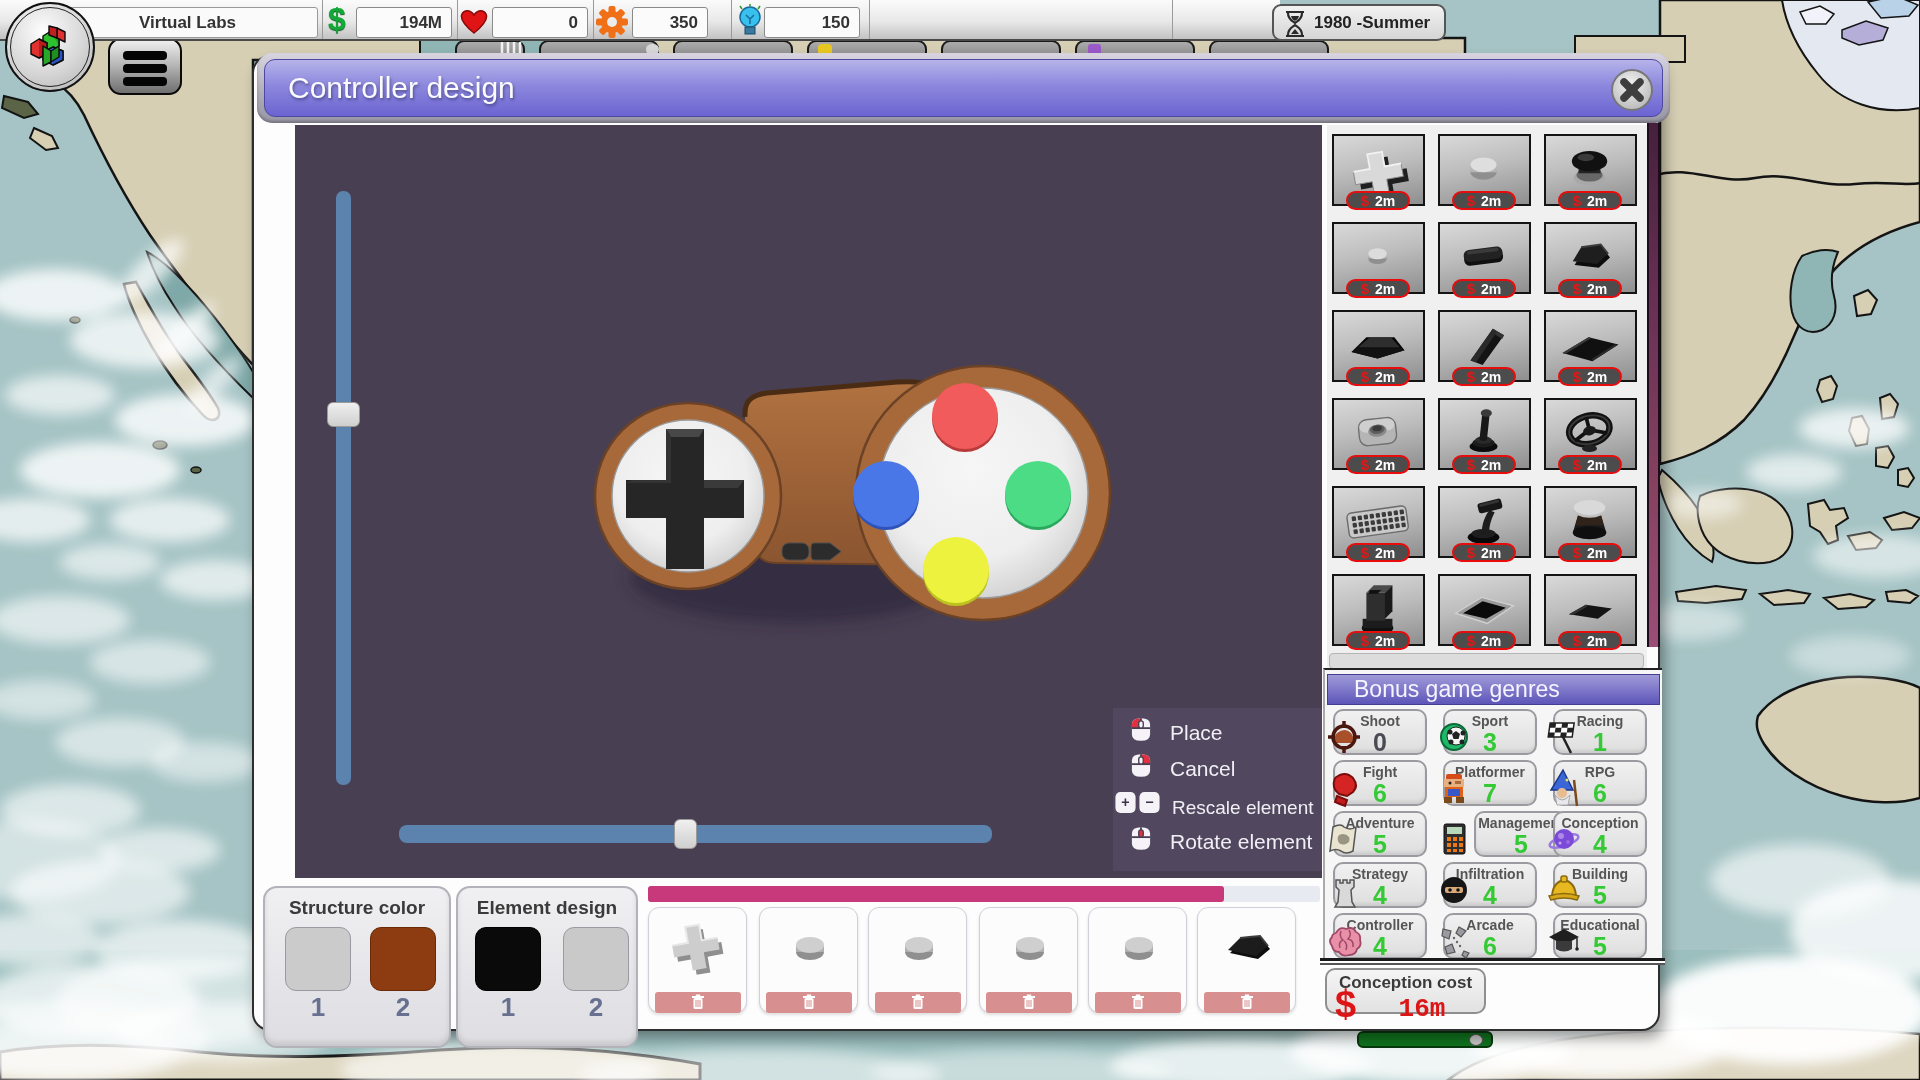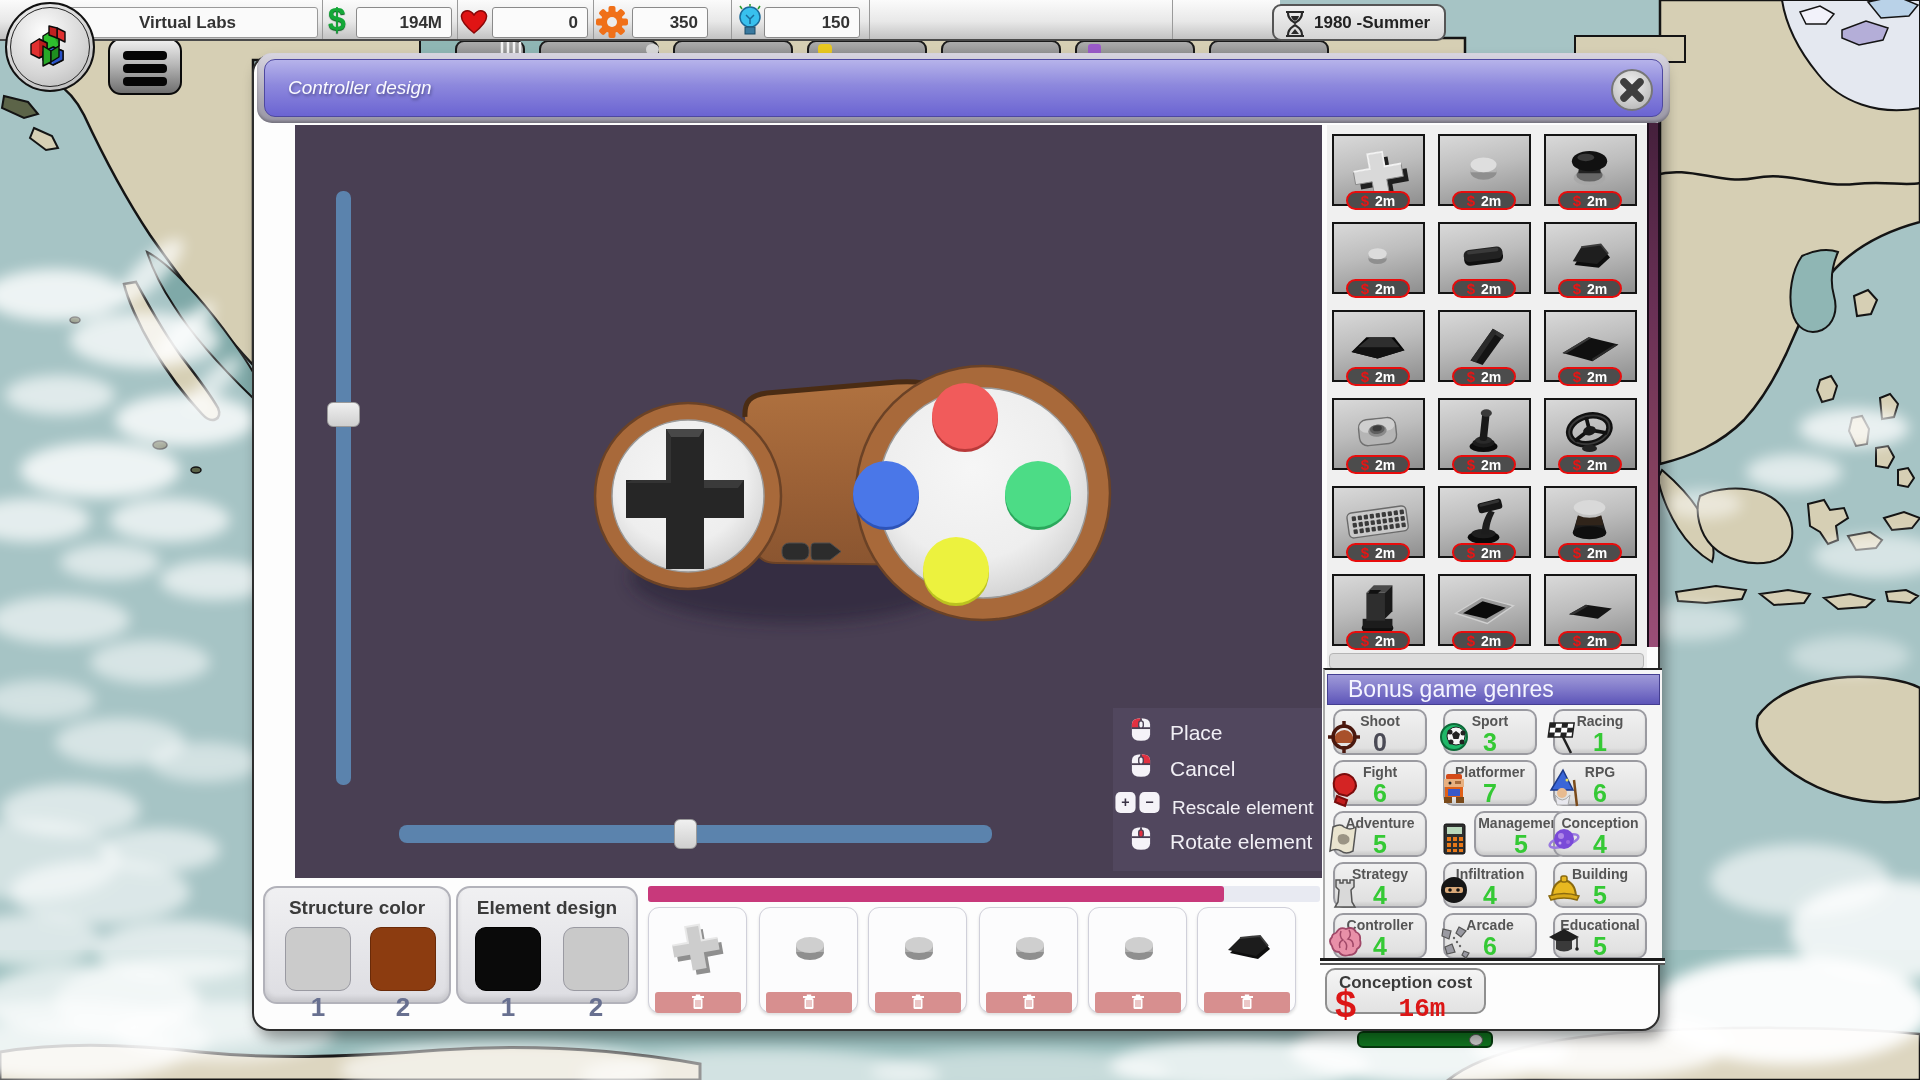--- a/index.html
+++ b/index.html
@@ -33,22 +33,22 @@
   background:linear-gradient(#f0f0f0,#b9b9b9 45%,#6f6f6f);border:2px solid #0a0a0a;border-radius:13px;}
 #burger i{position:absolute;left:13px;width:44px;height:9px;background:#050505;border-radius:4px;}
 
 #dlg{position:absolute;left:252px;top:55px;width:1408px;height:976px;z-index:8;
   background:#fdfdfd;border:2px solid #2e2e2e;border-radius:18px;
   box-shadow:5px 7px 14px rgba(0,0,0,.38);}
 #titlewrap{position:absolute;left:3px;top:-4px;width:1413px;height:70px;border-radius:15px;
   background:linear-gradient(#d8d5e0,#a8a5b2 70%,#9a97a6);box-shadow:inset 0 -2px 3px rgba(0,0,0,.25);}
 #titlebar{position:absolute;left:10px;top:2px;width:1399px;height:58px;border-radius:11px;
   background:linear-gradient(#b6b3ea,#8d88dd 45%,#6b64d2);border:1px solid #4e48a0;
-  color:#fafaff;font-size:19px;line-height:56px;padding-left:23px;
-  text-shadow:1px 2px 3px rgba(40,40,80,.55);font-style:italic;}
+  color:#fafaff;font-size:30px;line-height:56px;padding-left:23px;
+  text-shadow:1px 2px 3px rgba(40,40,80,.55);}
 #closebtn{position:absolute;left:1357px;top:12px;width:42px;height:42px;border-radius:50%;
   background:radial-gradient(circle at 45% 35%,#f2f2f2,#c9c9c9 60%,#ababab);border:2px solid #777;}
 #canvas{position:absolute;left:41px;top:68px;width:1027px;height:753px;background:#493f53;}
 #hintpanel{position:absolute;left:818px;top:583px;width:209px;height:163px;background:#51475e;}
 .hinttext{position:absolute;color:#f1eff5;font-size:21px;line-height:24px;white-space:nowrap;}
 
 #vtrack{position:absolute;left:41px;top:66px;width:15px;height:594px;background:#5b83ad;border-radius:7px;}
 #vhandle{position:absolute;left:32px;top:277px;width:33px;height:25px;background:linear-gradient(#f0f0f0,#cfcfcf);border:1px solid #9a9a9a;border-radius:6px;}
 #htrack{position:absolute;left:104px;top:700px;width:593px;height:18px;background:#5b83ad;border-radius:8px;}
 #hhandle{position:absolute;left:379px;top:694px;width:23px;height:30px;background:linear-gradient(#f0f0f0,#cfcfcf);border:1px solid #9a9a9a;border-radius:6px;}
@@ -61,40 +61,40 @@
 .tag{position:absolute;width:64px;height:19px;border-radius:10px;background:#4c4c4c;
   border:2px solid #e80c0c;color:#fff;font-size:14px;font-weight:bold;line-height:15px;text-align:center;}
 .tag b{color:#e81414;padding-right:6px;font-size:15px;}
 #hscroll{position:absolute;left:1073px;top:593px;width:320px;height:22px;background:#efefef;}
 #hscroll .bar{position:absolute;left:2px;top:3px;width:315px;height:16px;background:#dcdcdc;border:1px solid #b5b5b5;border-radius:4px;}
 
 #bonus{position:absolute;left:1069px;top:611px;width:339px;height:292px;background:#f6f6f6;
   border-top:2px solid #222;border-left:2px solid #aaa;}
 #bonushdr{position:absolute;left:2px;top:4px;width:333px;height:31px;
   background:linear-gradient(#9f9ad8,#7c75c8 55%,#5d55b8);border:1px solid #443e90;
-  color:#f5f5ff;font-size:23px;line-height:29px;padding-left:20px;}
+  color:#f5f5ff;font-size:23px;line-height:29px;padding-left:26px;}
 .gbox{position:absolute;width:94px;height:46px;background:linear-gradient(#f1f1f1,#dedede);
   border:2px solid #9a9aa0;border-radius:10px;box-shadow:inset 0 -3px 3px rgba(0,0,0,.08);}
 .gbox .t{position:absolute;top:2px;width:100%;text-align:center;font-size:14px;font-weight:bold;color:#555;}
 .gbox .n{position:absolute;top:17px;width:100%;text-align:center;font-size:25px;font-weight:bold;color:#35c935;}
 .gbox .n.zero{color:#4a4a55;}
 .gicon{position:absolute;z-index:2;}
 
 #sepline{position:absolute;left:1066px;top:901px;width:345px;height:7px;
   border-top:3px solid #1a1a1a;border-bottom:2px solid #555;background:#fff;}
 #costbox{position:absolute;left:1071px;top:911px;width:161px;height:46px;background:linear-gradient(#f5f5f5,#e2e2e2);
   border:2px solid #8f8f8f;border-radius:10px;}
 #costbox .t{position:absolute;top:3px;width:100%;text-align:center;font-size:17px;font-weight:bold;color:#3a3a3a;}
 #costbox .d{position:absolute;left:8px;top:13px;font-size:38px;font-weight:bold;color:#dc1616;}
 #costbox .v{position:absolute;left:40px;top:24px;width:110px;text-align:center;font-size:26px;font-weight:bold;color:#dc1616;font-family:Liberation Mono, monospace;}
 #validate{position:absolute;left:1238px;top:909px;width:167px;height:60px;background:linear-gradient(#3ec43e,#28a828 45%,#117e1d);
   border:3px solid #111;color:#fff;font-size:24px;font-weight:bold;text-align:center;line-height:27px;padding-top:2px;
   text-shadow:1px 2px 2px rgba(0,60,0,.5);}
 
-.cpanel{position:absolute;top:829px;height:118px;background:linear-gradient(#f0f0f2,#dddde2);
+.cpanel{position:absolute;top:829px;height:162px;background:linear-gradient(#f0f0f2,#dddde2);
   border:2px solid #b2b2ba;border-radius:14px;box-shadow:inset 0 -4px 5px rgba(0,0,0,.10);}
 .cpanel .t{position:absolute;top:9px;width:100%;text-align:center;font-size:19px;font-weight:bold;color:#3a3a3a;}
 .swatch{position:absolute;top:39px;width:66px;height:64px;border-radius:11px;border:1px solid #9a9aa2;}
 .cpanel .num{position:absolute;top:104px;width:66px;text-align:center;font-size:26px;font-weight:bold;color:#687090;}
 
 #pinktrack{position:absolute;left:394px;top:829px;width:672px;height:16px;background:#e8eaf2;border-radius:3px;}
 #pinkbar{position:absolute;left:0;top:0;width:576px;height:16px;background:#c8397b;border-radius:3px;}
 .card{position:absolute;top:850px;width:99px;height:106px;background:#fcfcfd;border:1px solid #d0d0da;
   border-radius:11px;box-shadow:0 2px 3px rgba(0,0,0,.12);}
 .tbar{position:absolute;left:6px;top:84px;width:86px;height:21px;background:#d78f8f;border-radius:3px;}

